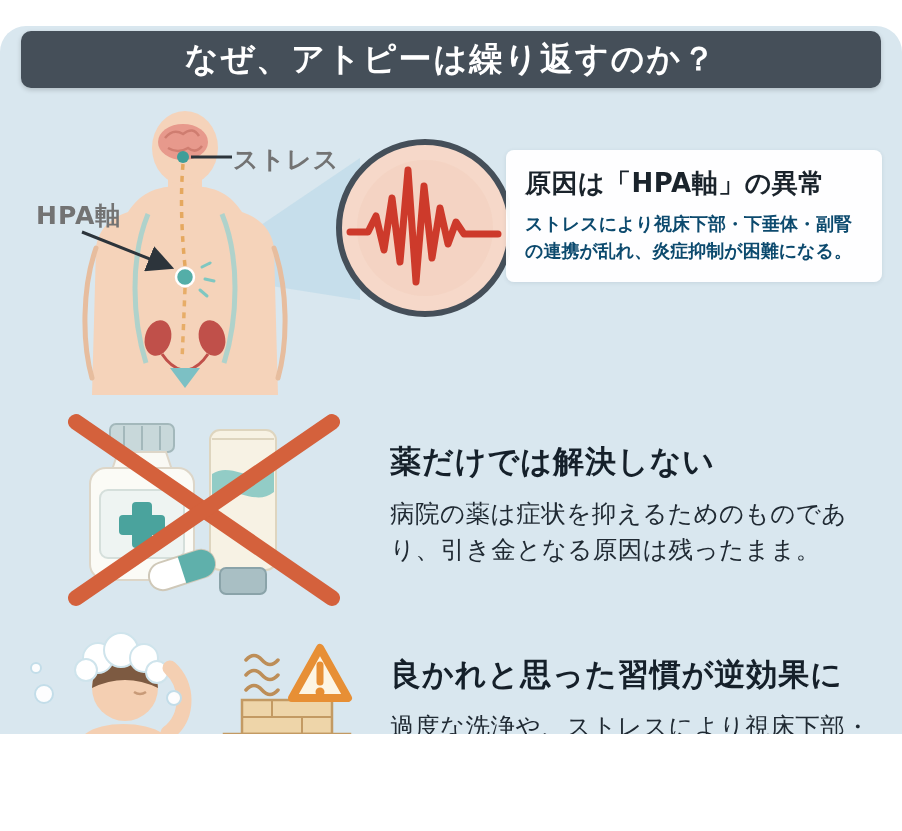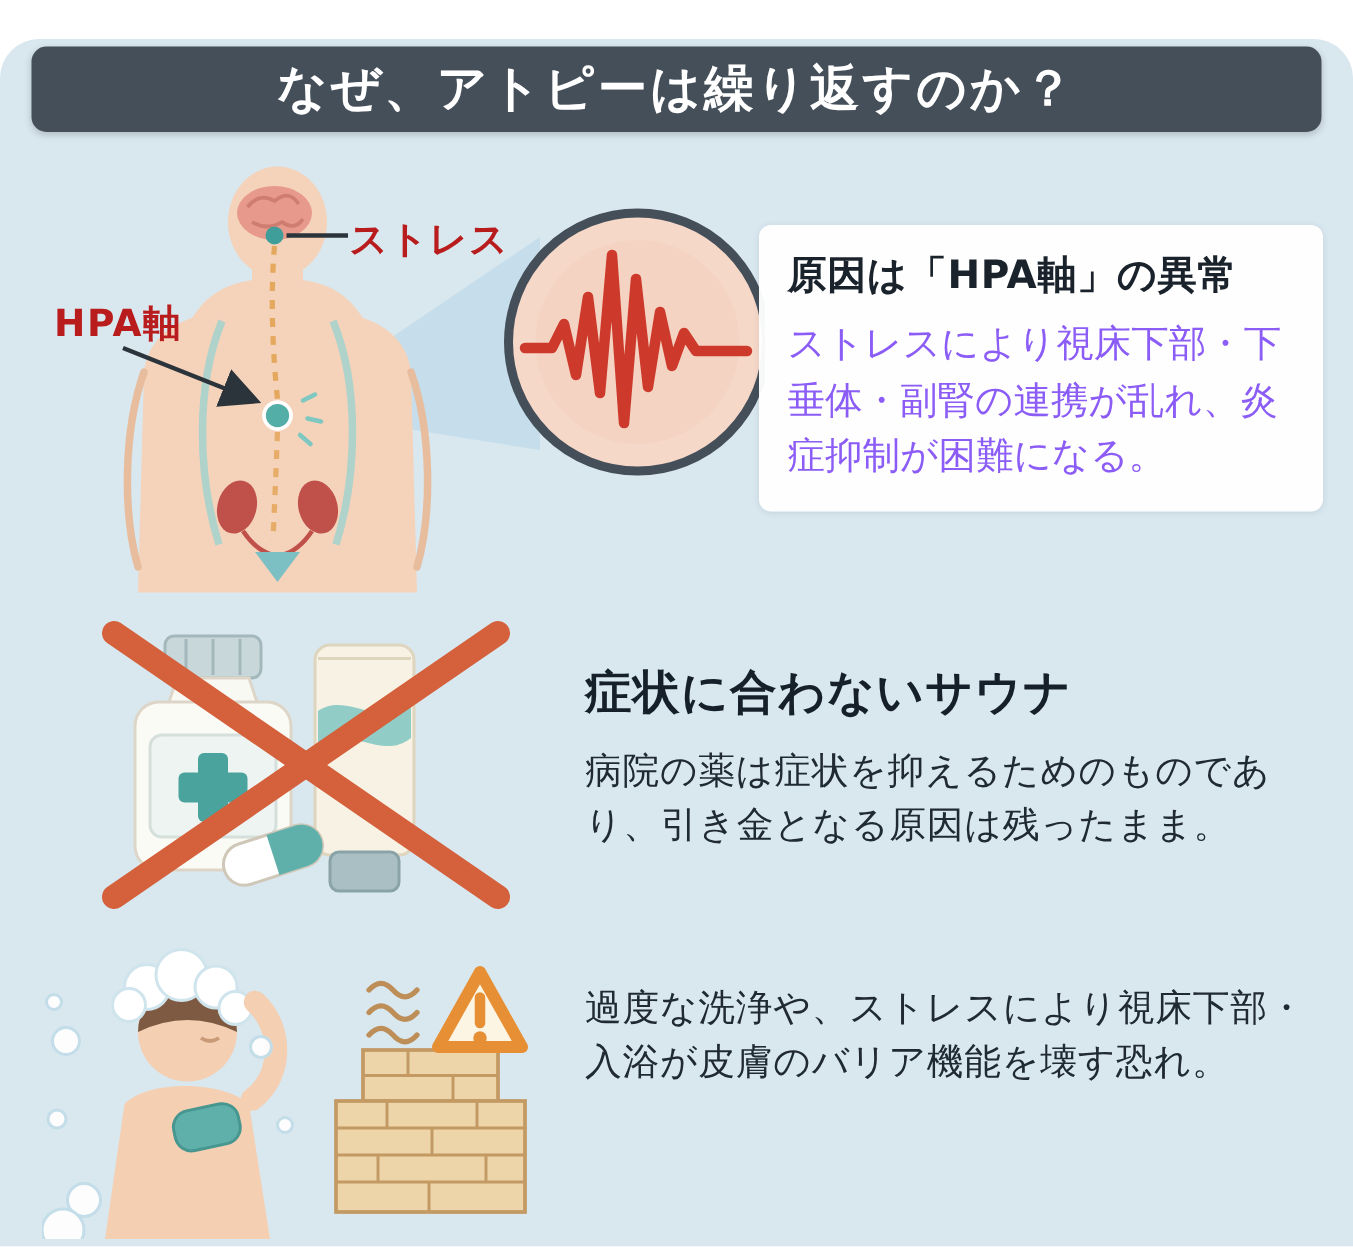--- a/index.html
+++ b/index.html
@@ -1,17 +1,17 @@
 <!DOCTYPE html>
 <html><head>
 <meta charset="utf-8">
 <style>
   html,body { margin:0; padding:0; background:#ffffff; }
   .page {
-    position:relative; width:902px; height:831px; overflow:hidden;
+    position:relative; width:902px; height:734px; overflow:hidden;
     background:#ffffff;
     font-family:"DejaVu Sans","Liberation Sans",sans-serif;
   }
   .bg {
     position:absolute; left:0; right:0; top:26px; bottom:0;
     background:#d9e7ef; border-radius:26px 26px 0 0;
   }
   .banner {
     position:absolute; left:21px; top:31px; width:860px; height:57px;
     background:#454f59; border-radius:10px;
@@ -19,31 +19,31 @@
     box-shadow:0 2px 5px rgba(0,0,0,.18);
   }
   .banner h1 {
     margin:0; color:#ffffff; font-size:33px; font-weight:800; letter-spacing:2px;
   }
   svg { position:absolute; }
   .illus1 { left:30px; top:108px; width:480px; height:295px; }
   .illus2 { left:60px; top:412px; width:290px; height:195px; }
   .illus3 { left:28px; top:628px; width:330px; height:198px; }
   .label {
-    position:absolute; font-weight:800; color:#b91c1c; font-size:25px; letter-spacing:1px;
+    position:absolute; font-weight:800; color:#737373; font-size:25px; letter-spacing:1px;
   }
   .stress-label { left:233px; top:143px; }
   .hpa-label   { left:36px;  top:199px; }
   .card {
     position:absolute; left:506px; top:150px; width:376px; box-sizing:border-box;
     background:rgba(255,255,255,.96); border-radius:8px;
     padding:16px 19px 18px; box-shadow:0 1px 4px rgba(60,80,95,.12);
   }
   .card h2 { margin:0 0 9px; font-size:26px; font-weight:800; color:#1a232b; letter-spacing:.5px; }
-  .card p  { margin:0; font-size:25px; font-weight:400; line-height:1.5; color:#8b5cf6; }
+  .card p  { margin:0; font-size:18px; font-weight:700; line-height:1.5; color:#0c4a6e; }
   .tb { position:absolute; left:390px; width:494px; }
   .tb2 { top:441px; }
   .tb3 { top:654px; }
   .tb h2 { margin:0 0 13px; font-size:31px; font-weight:800; color:#15202a; letter-spacing:1px; }
   .tb p  { margin:0; font-size:24.5px; font-weight:400; line-height:1.45; color:#202a33; letter-spacing:.5px; }
 </style>
 </head>
 <body>
 
 <div class="page">
@@ -152,21 +152,21 @@
         <path d="M122,144 L142,144 A14,14 0 0 1 142,172 L122,172 Z" fill="#5fb0ab"></path>
       </g>
 
       <g stroke="#d4613c" stroke-width="16" stroke-linecap="round">
         <line x1="16" y1="10" x2="272" y2="186"></line>
         <line x1="272" y1="10" x2="16" y2="186"></line>
       </g>
     </svg>
 
     <div class="tb tb2">
-      <h2>症状に合わないサウナ</h2>
+      <h2>薬だけでは解決しない</h2>
       <p>病院の薬は症状を抑えるためのものであり、引き金となる原因は残ったまま。</p>
     </div>
   </section>
 
   <section>
     <svg class="illus3" viewBox="0 0 330 198" aria-hidden="true">
 
       <g>
         <path d="M55,108 C70,92 120,92 138,108 L152,198 L42,198 Z" fill="#f4cfb2"></path>
         <circle cx="97" cy="60" r="33" fill="#f4cfb2"></circle>
@@ -220,16 +220,17 @@
       </g>
 
       <g>
         <path d="M292,20 L320,70 L264,70 Z" fill="#fdf5e4" stroke="#e78f35" stroke-width="8" stroke-linejoin="round"></path>
         <line x1="292" y1="37" x2="292" y2="54" stroke="#e78f35" stroke-width="7" stroke-linecap="round"></line>
         <circle cx="292" cy="64" r="4.5" fill="#e78f35"></circle>
       </g>
     </svg>
 
     <div class="tb tb3">
+      <h2>良かれと思った習慣が逆効果に</h2>
       <p>過度な洗浄や、ストレスにより視床下部・入浴が皮膚のバリア機能を壊す恐れ。</p>
     </div>
   </section>
 </div>
 
 </body></html>

